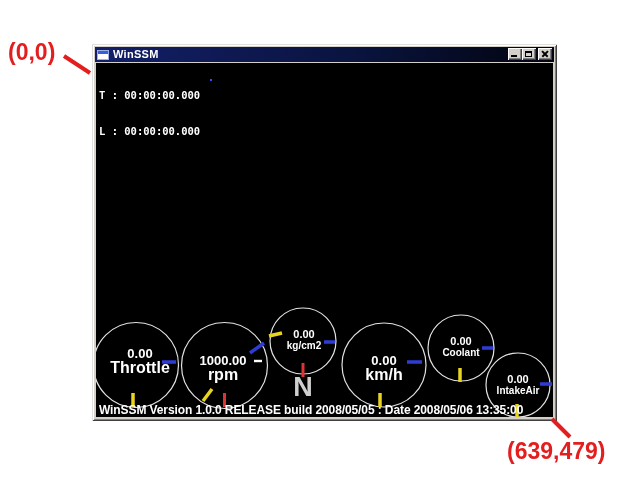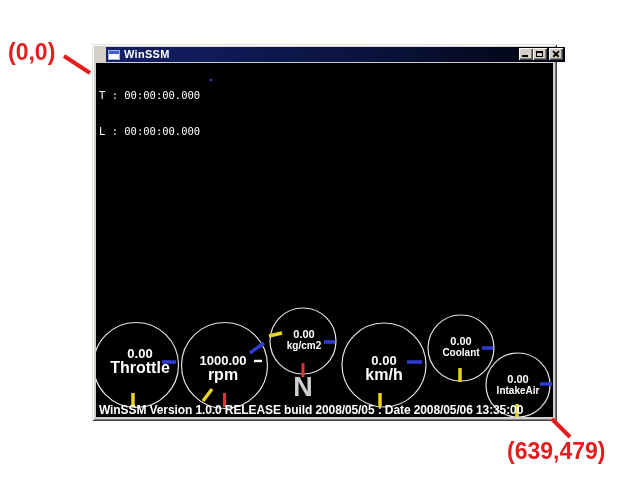--- a/index.html
+++ b/index.html
@@ -11,21 +11,21 @@
          font-family:"Liberation Sans",sans-serif;white-space:nowrap;z-index:60;}
   #annot-tl{left:8px;top:39px;}
   #annot-br{left:507px;top:438px;}
   #leader-svg{position:absolute;left:0;top:0;z-index:55;pointer-events:none;}
 
   
   #app-window{position:absolute;left:92px;top:44px;width:465px;height:377px;
       background:#d4d0c8;
       box-shadow:inset 1px 1px 0 #dfdfdf, inset -1px -1px 0 #404040,
                  inset 2px 2px 0 #ffffff, inset -2px -2px 0 #808080;}
-  #title-bar{position:absolute;left:14px;top:3px;width:459px;height:15px;
+  #title-bar{position:absolute;left:3px;top:3px;width:459px;height:15px;
       background:linear-gradient(to right,#131f68 0%,#0a1440 55%,#02040f 100%);
       display:flex;align-items:center;}
   #app-icon{width:12px;height:10px;margin-left:2px;background:#ffffff;
       border:1px solid #9cb0e6;box-sizing:border-box;position:relative;}
   #app-icon::before{content:"";position:absolute;left:0;top:0;right:0;height:3px;background:#3c5cd8;}
   #title-text{color:#ffffff;font-size:11px;font-weight:bold;margin-left:4px;
       letter-spacing:0.3px;line-height:15px;}
   .tb-btn{position:absolute;top:1px;width:14px;height:12px;background:#d4d0c8;
       box-shadow:inset 1px 1px 0 #ffffff, inset -1px -1px 0 #404040, inset -2px -2px 0 #808080;}
   #btn-min{right:32px;} #btn-max{right:18px;} #btn-close{right:2px;}
@@ -38,21 +38,21 @@
   
   #client{position:absolute;left:4px;top:19px;width:457px;height:354px;background:#000000;}
   #gauge-svg{position:absolute;left:0;top:0;}
   .dial{fill:none;stroke:#e2e2e2;stroke-width:1.2;}
   .tick-blue{stroke:#2e3cd4;stroke-width:3.5;}
   .tick-yellow{stroke:#e8d420;stroke-width:3.5;}
   .tick-white{stroke:#ffffff;stroke-width:2.4;}
   .needle-red{stroke:#dd3333;stroke-width:3;}
 
   .timers{position:absolute;left:3px;top:2px;color:#ffffff;
-      font-family:"DejaVu Sans Mono",monospace;font-weight:normal;font-size:10.5px;
+      font-family:"DejaVu Sans Mono",monospace;font-weight:bold;font-size:10.5px;
       line-height:12px;white-space:pre;z-index:5;}
   #stray-px{position:absolute;left:114px;top:16px;width:2px;height:2px;background:#3a48ff;}
 
   .gauge-text{position:absolute;transform:translateX(-50%);text-align:center;
       color:#ffffff;font-weight:bold;white-space:nowrap;z-index:4;}
   .gauge-text .val{font-size:13px;line-height:14px;}
   .gauge-text .lab{font-size:16px;line-height:13px;}
   .gauge-text.small .val{font-size:11px;line-height:12px;}
   .gauge-text.small .lab{font-size:10px;line-height:11px;}
 

